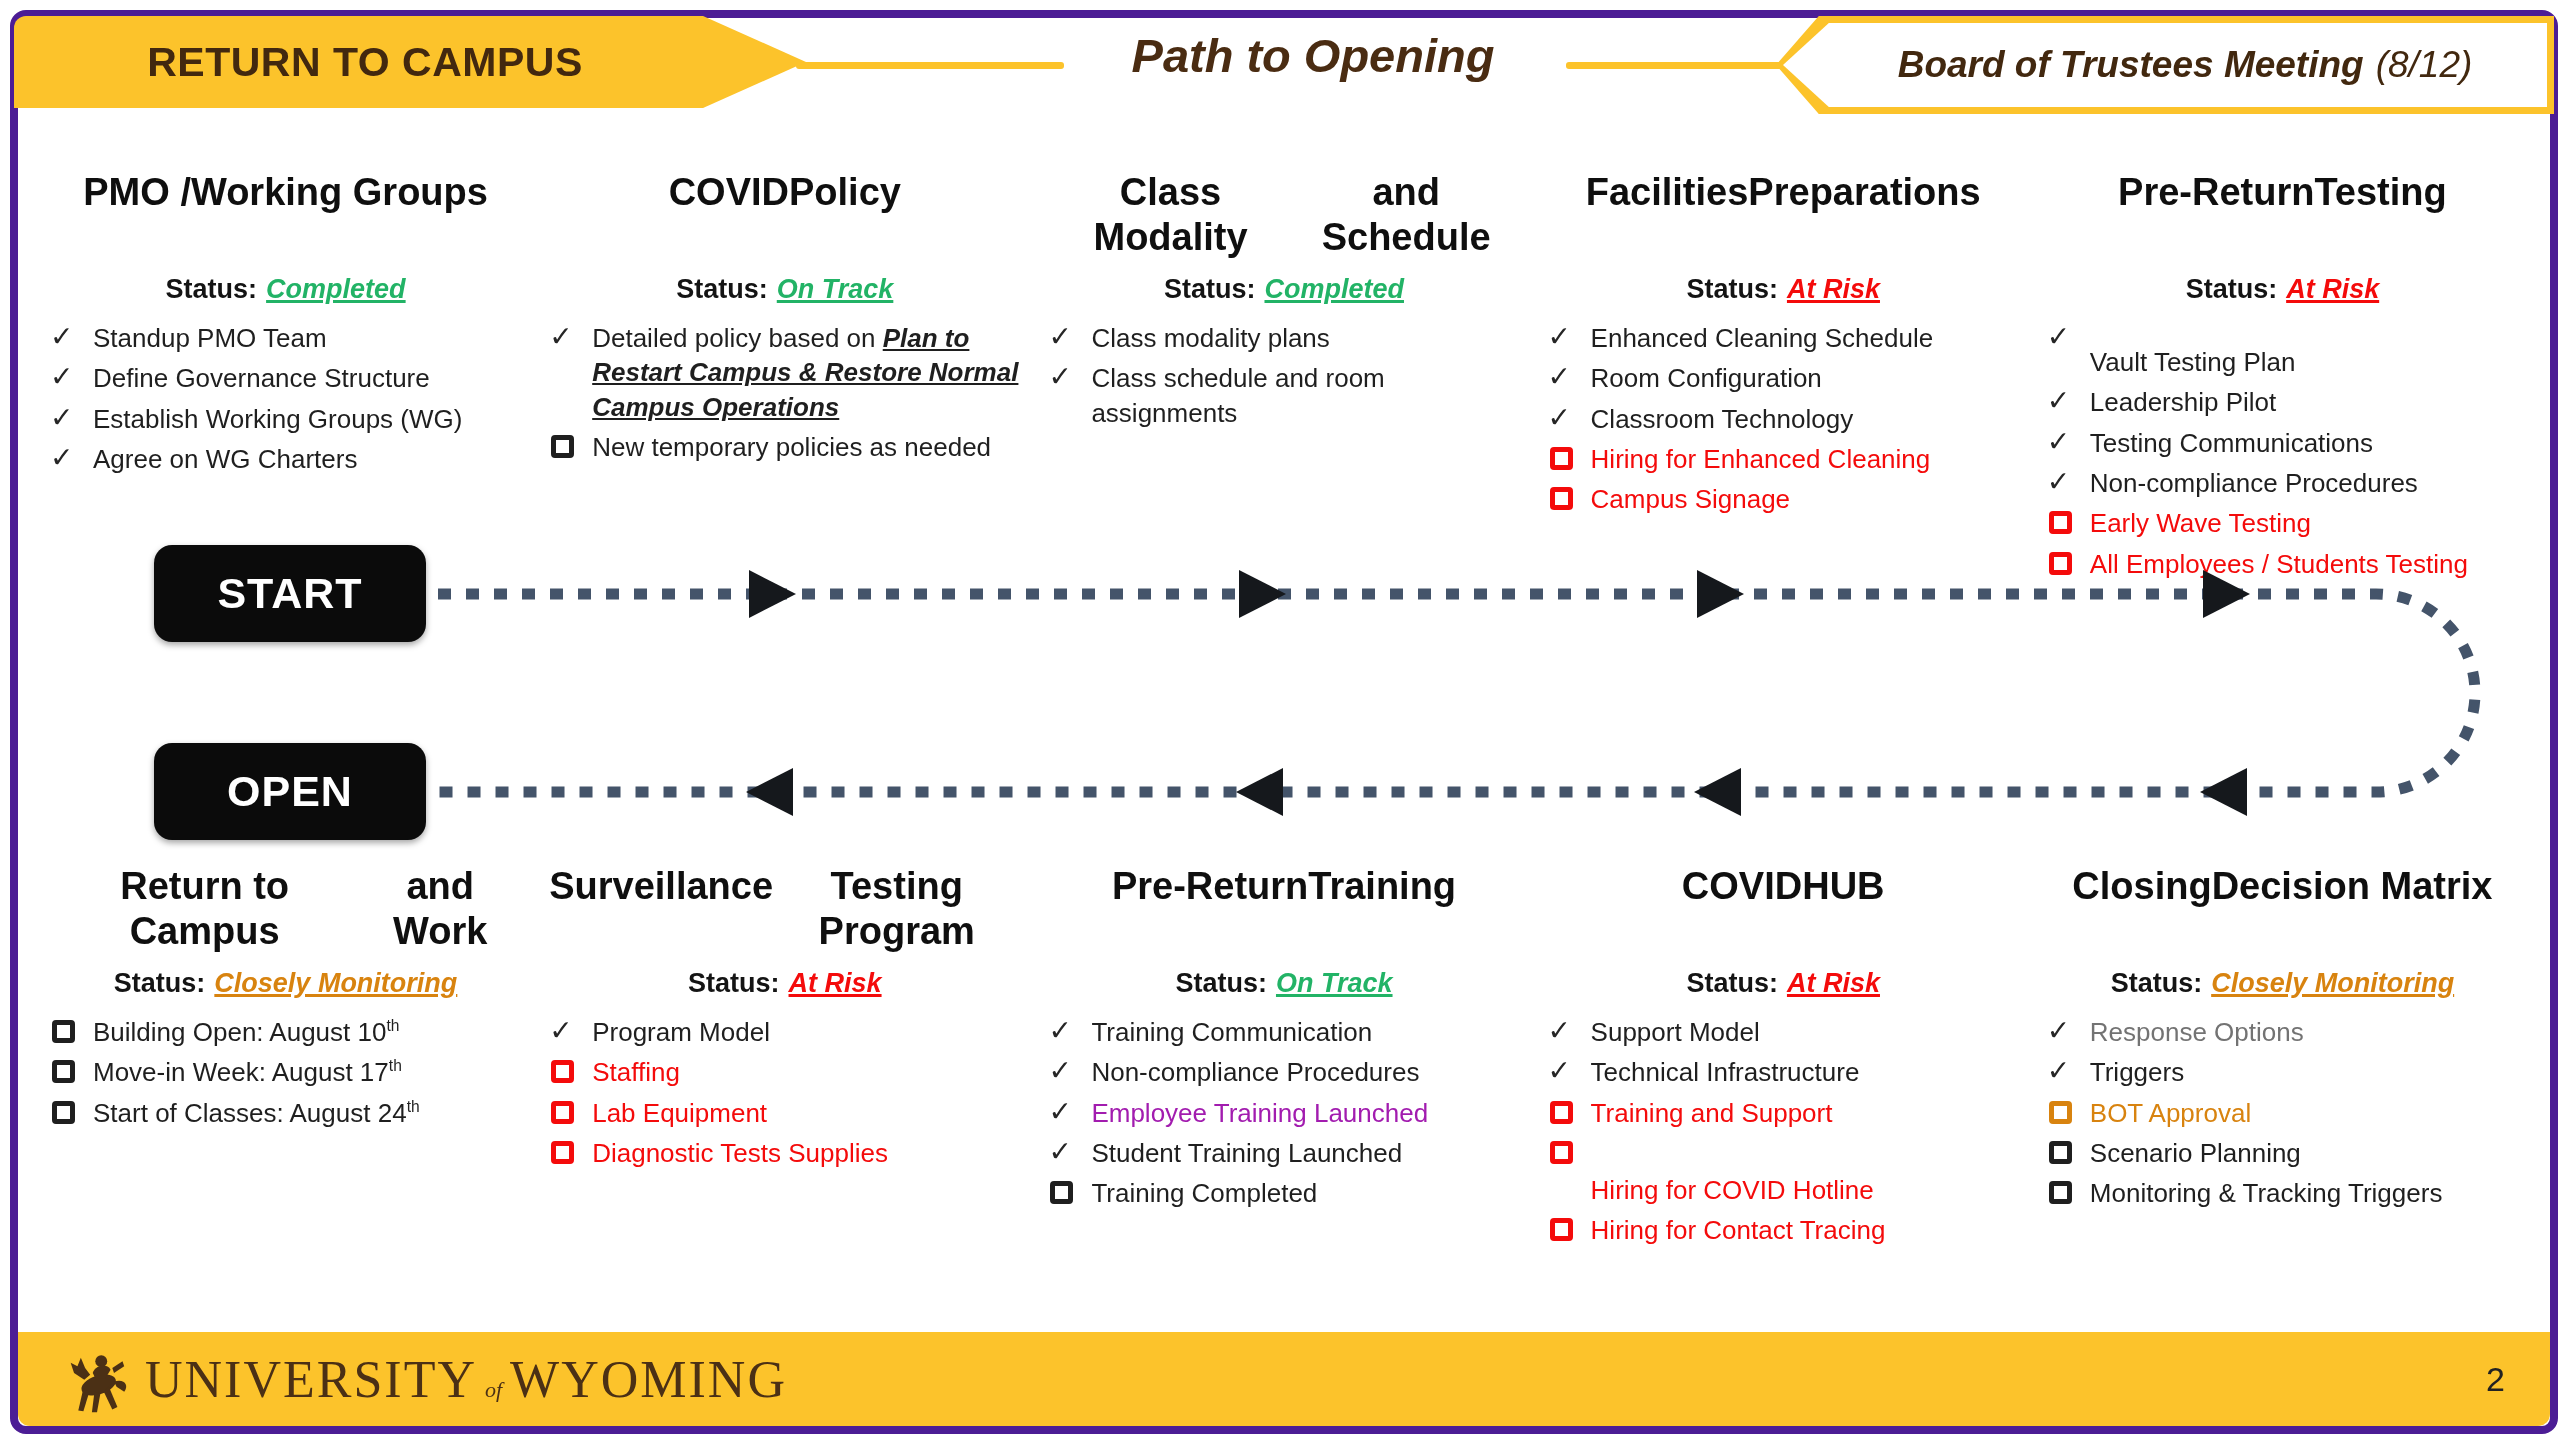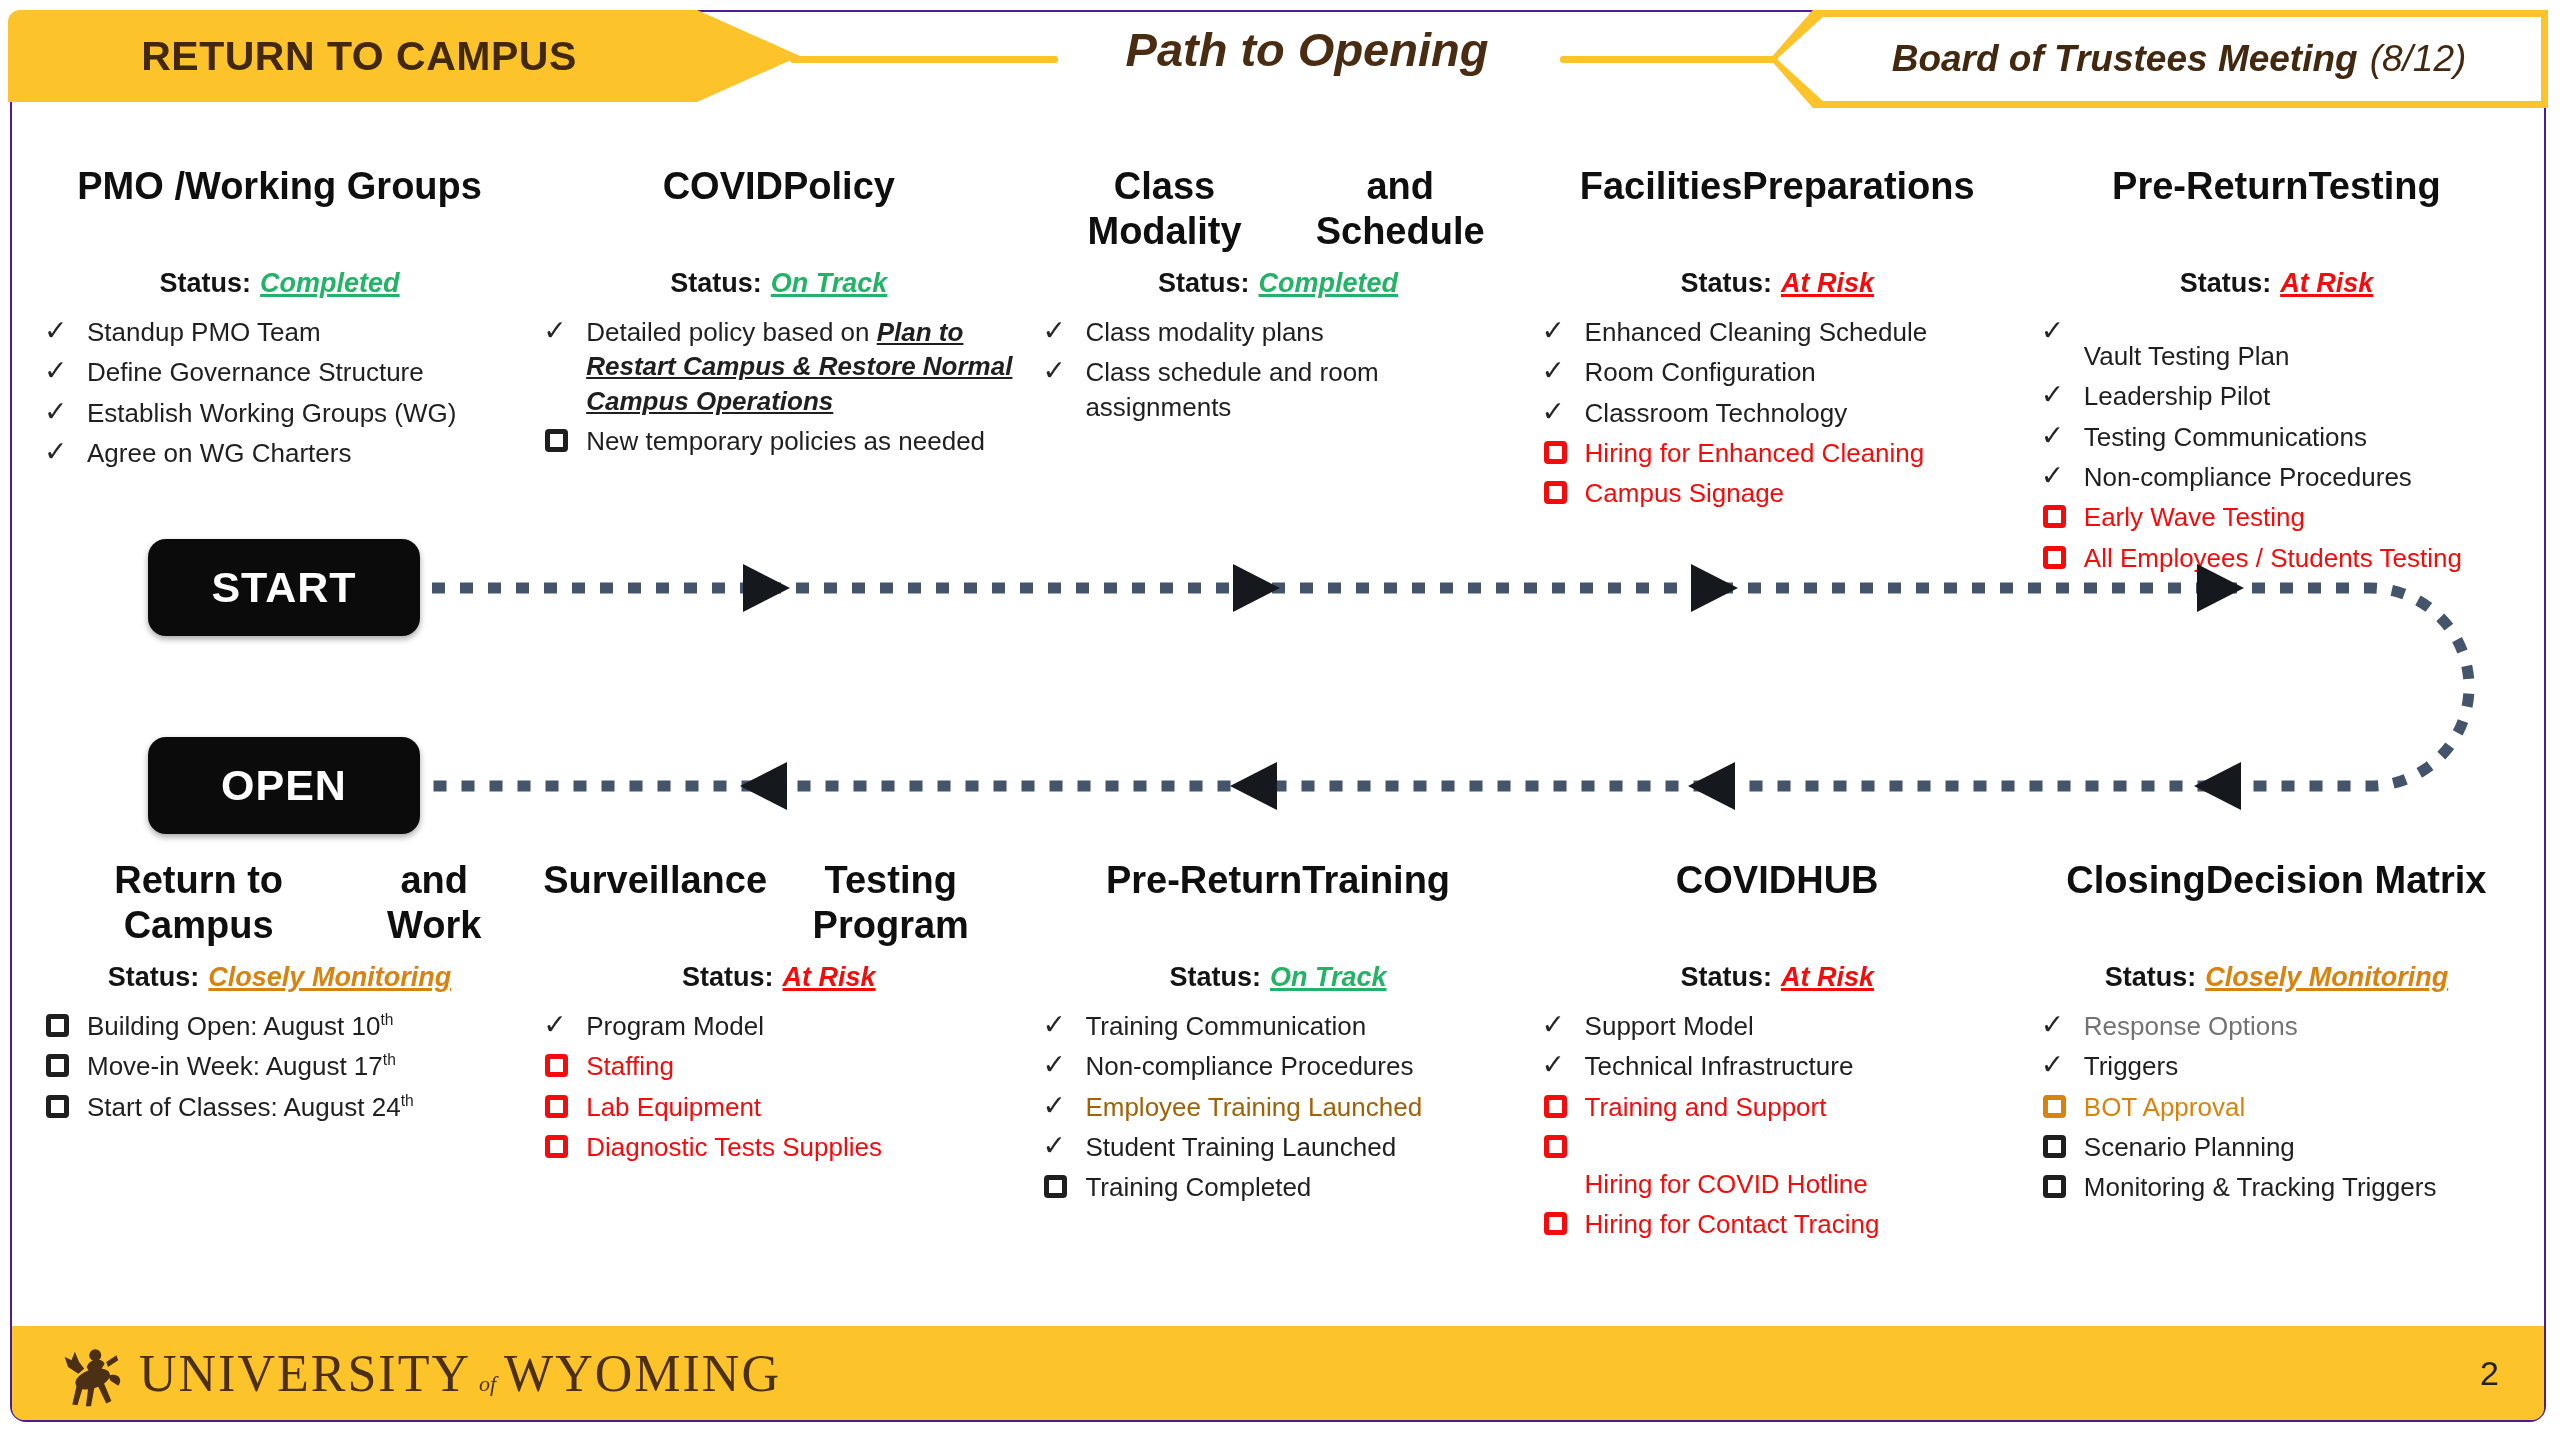--- a/index.html
+++ b/index.html
@@ -1,18 +1,18 @@
 <!DOCTYPE html>
 <html><head>
 <meta charset="utf-8">
 <style>
   html,body{margin:0;padding:0;width:2560px;height:1440px;background:#ffffff;overflow:hidden;
     font-family:"Liberation Sans","DejaVu Sans",sans-serif;}
   .slide{position:absolute;left:10px;top:10px;width:2532px;height:1408px;
-    border:2px solid #4c1d95;border-radius:16px;background:#fff;}
+    border:8px solid #4c1d95;border-radius:16px;background:#fff;}
 
   
   .banner-left{position:absolute;left:-4px;top:-2px;width:792px;height:92px;background:#FCC32B;
     clip-path:polygon(0 0,87% 0,100% 50%,87% 100%,0 100%);border-radius:12px 0 0 0;
     display:flex;align-items:center;justify-content:center;padding-right:90px;box-sizing:border-box;}
   .banner-left span{font-size:41px;font-weight:700;color:#42280f;letter-spacing:.5px;}
   .hline{position:absolute;height:7px;background:#FCC32B;border-radius:3px;}
   .hline1{left:778px;top:44px;width:268px;}
   .hline2{left:1548px;top:44px;width:222px;}
   .center-title{position:absolute;left:1030px;top:10px;width:530px;text-align:center;
@@ -260,21 +260,21 @@
           <div class="item-row">
             <span class="check">✓</span>
             <span class="item-text" style="color: rgb(31, 31, 31);">Training Communication</span>
           </div>
           <div class="item-row">
             <span class="check">✓</span>
             <span class="item-text" style="color: rgb(31, 31, 31);">Non-compliance Procedures</span>
           </div>
           <div class="item-row">
             <span class="check">✓</span>
-            <span class="item-text" style="color: #a16207;">Employee Training Launched</span>
+            <span class="item-text" style="color: #a21caf;">Employee Training Launched</span>
           </div>
           <div class="item-row">
             <span class="check">✓</span>
             <span class="item-text" style="color: rgb(31, 31, 31);">Student Training Launched</span>
           </div>
           <div class="item-row">
             <span class="cbox" style="border-color: rgb(31, 31, 31);"></span>
             <span class="item-text" style="color: rgb(31, 31, 31);">Training Completed</span>
           </div>
         </div>

